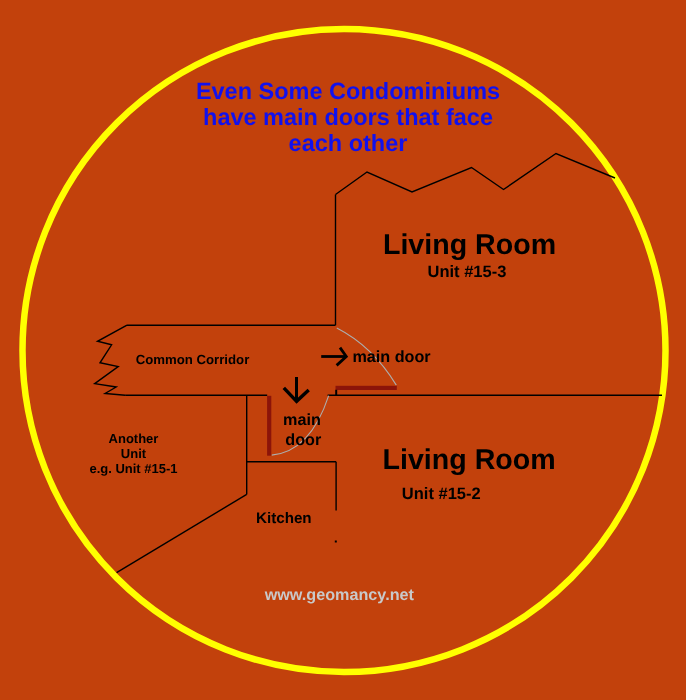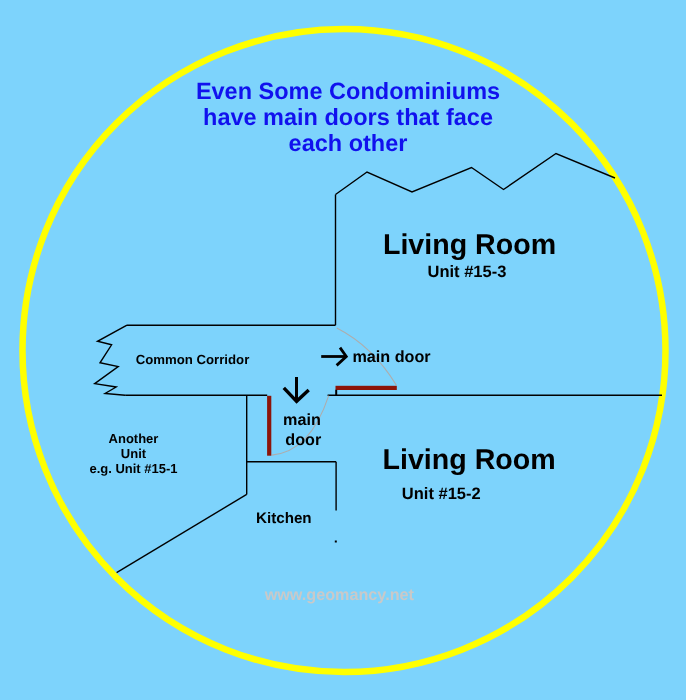--- a/index.html
+++ b/index.html
@@ -1,16 +1,16 @@
 <!DOCTYPE html>
 <html><head>
 <meta charset="utf-8">
 <style>
   html,body{margin:0;padding:0;background:#ffffff;}
-  .stage{position:relative;width:686px;height:700px;overflow:hidden;background:#7dd3fc;}
+  .stage{position:relative;width:686px;height:700px;overflow:hidden;background:#c2410c;}
   svg{position:absolute;left:0;top:0;}
   text{font-family:"Liberation Sans",sans-serif;font-weight:bold;text-rendering:geometricPrecision;}
 </style>
 </head>
 <body>
 <div class="stage">
 <svg width="686" height="700" viewBox="0 0 686 700">
 
   <circle cx="344" cy="350.5" r="321.5" fill="none" stroke="#FFFF00" stroke-width="6.5"></circle>
 

